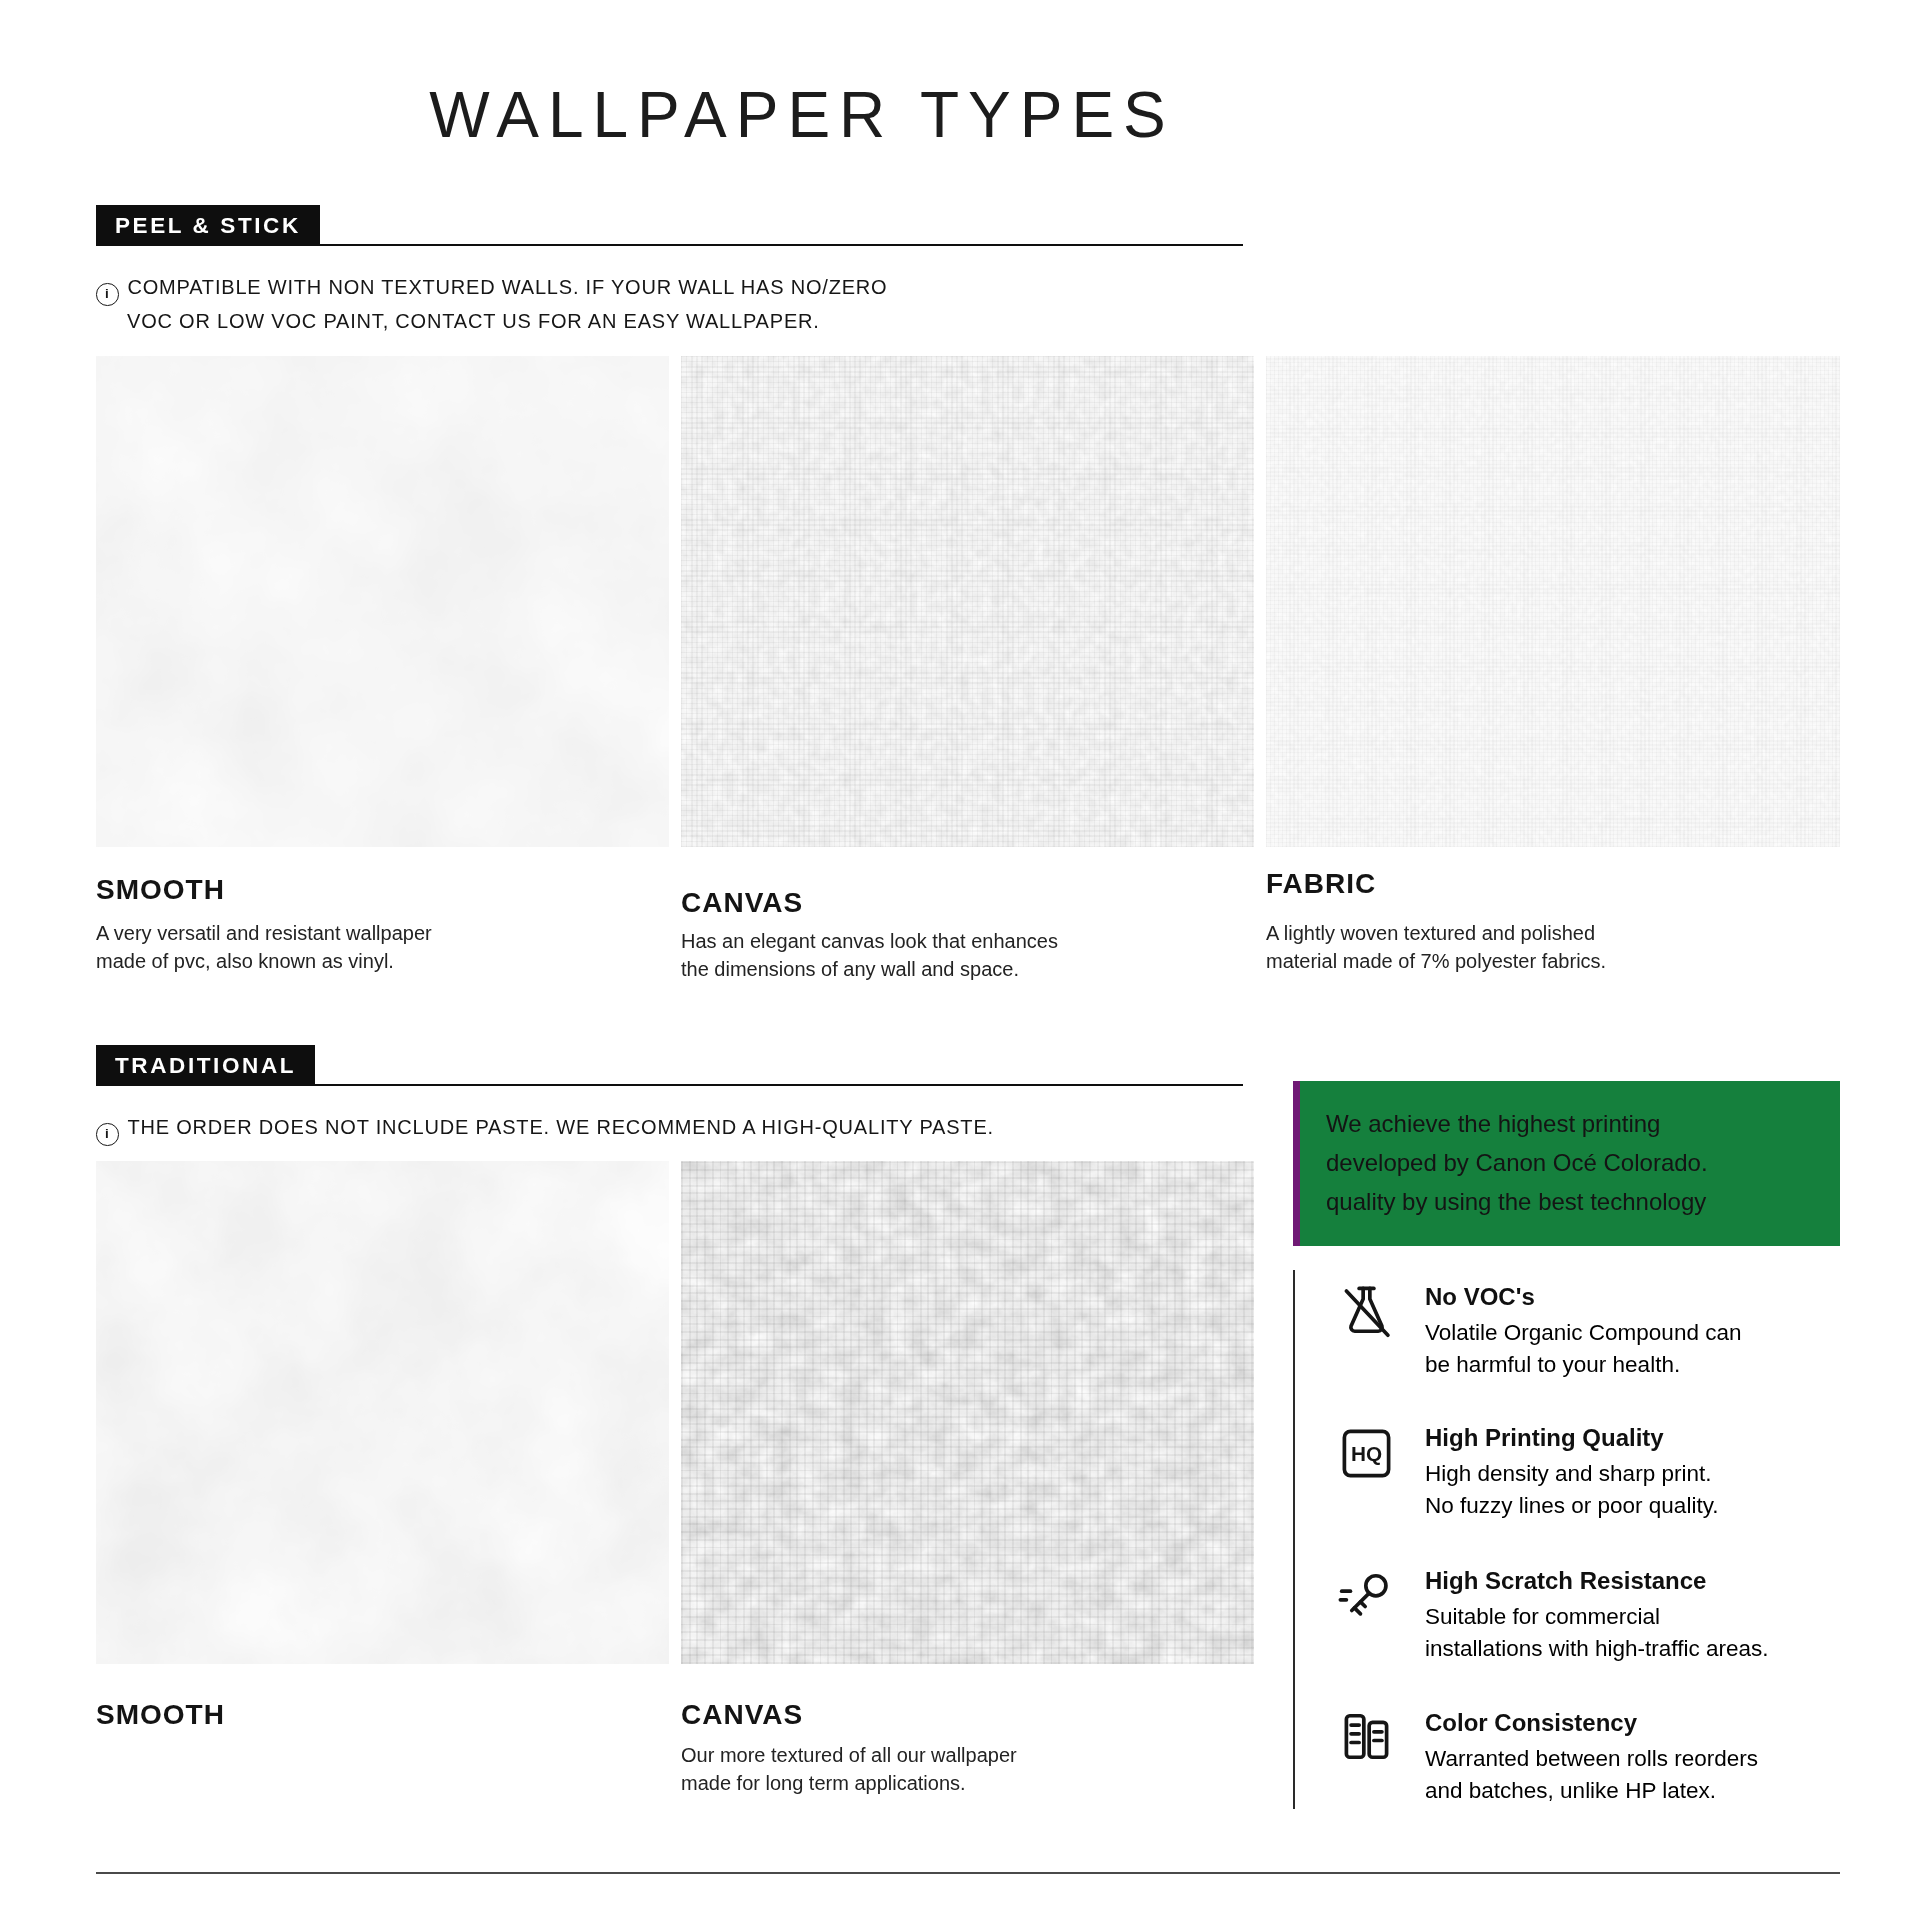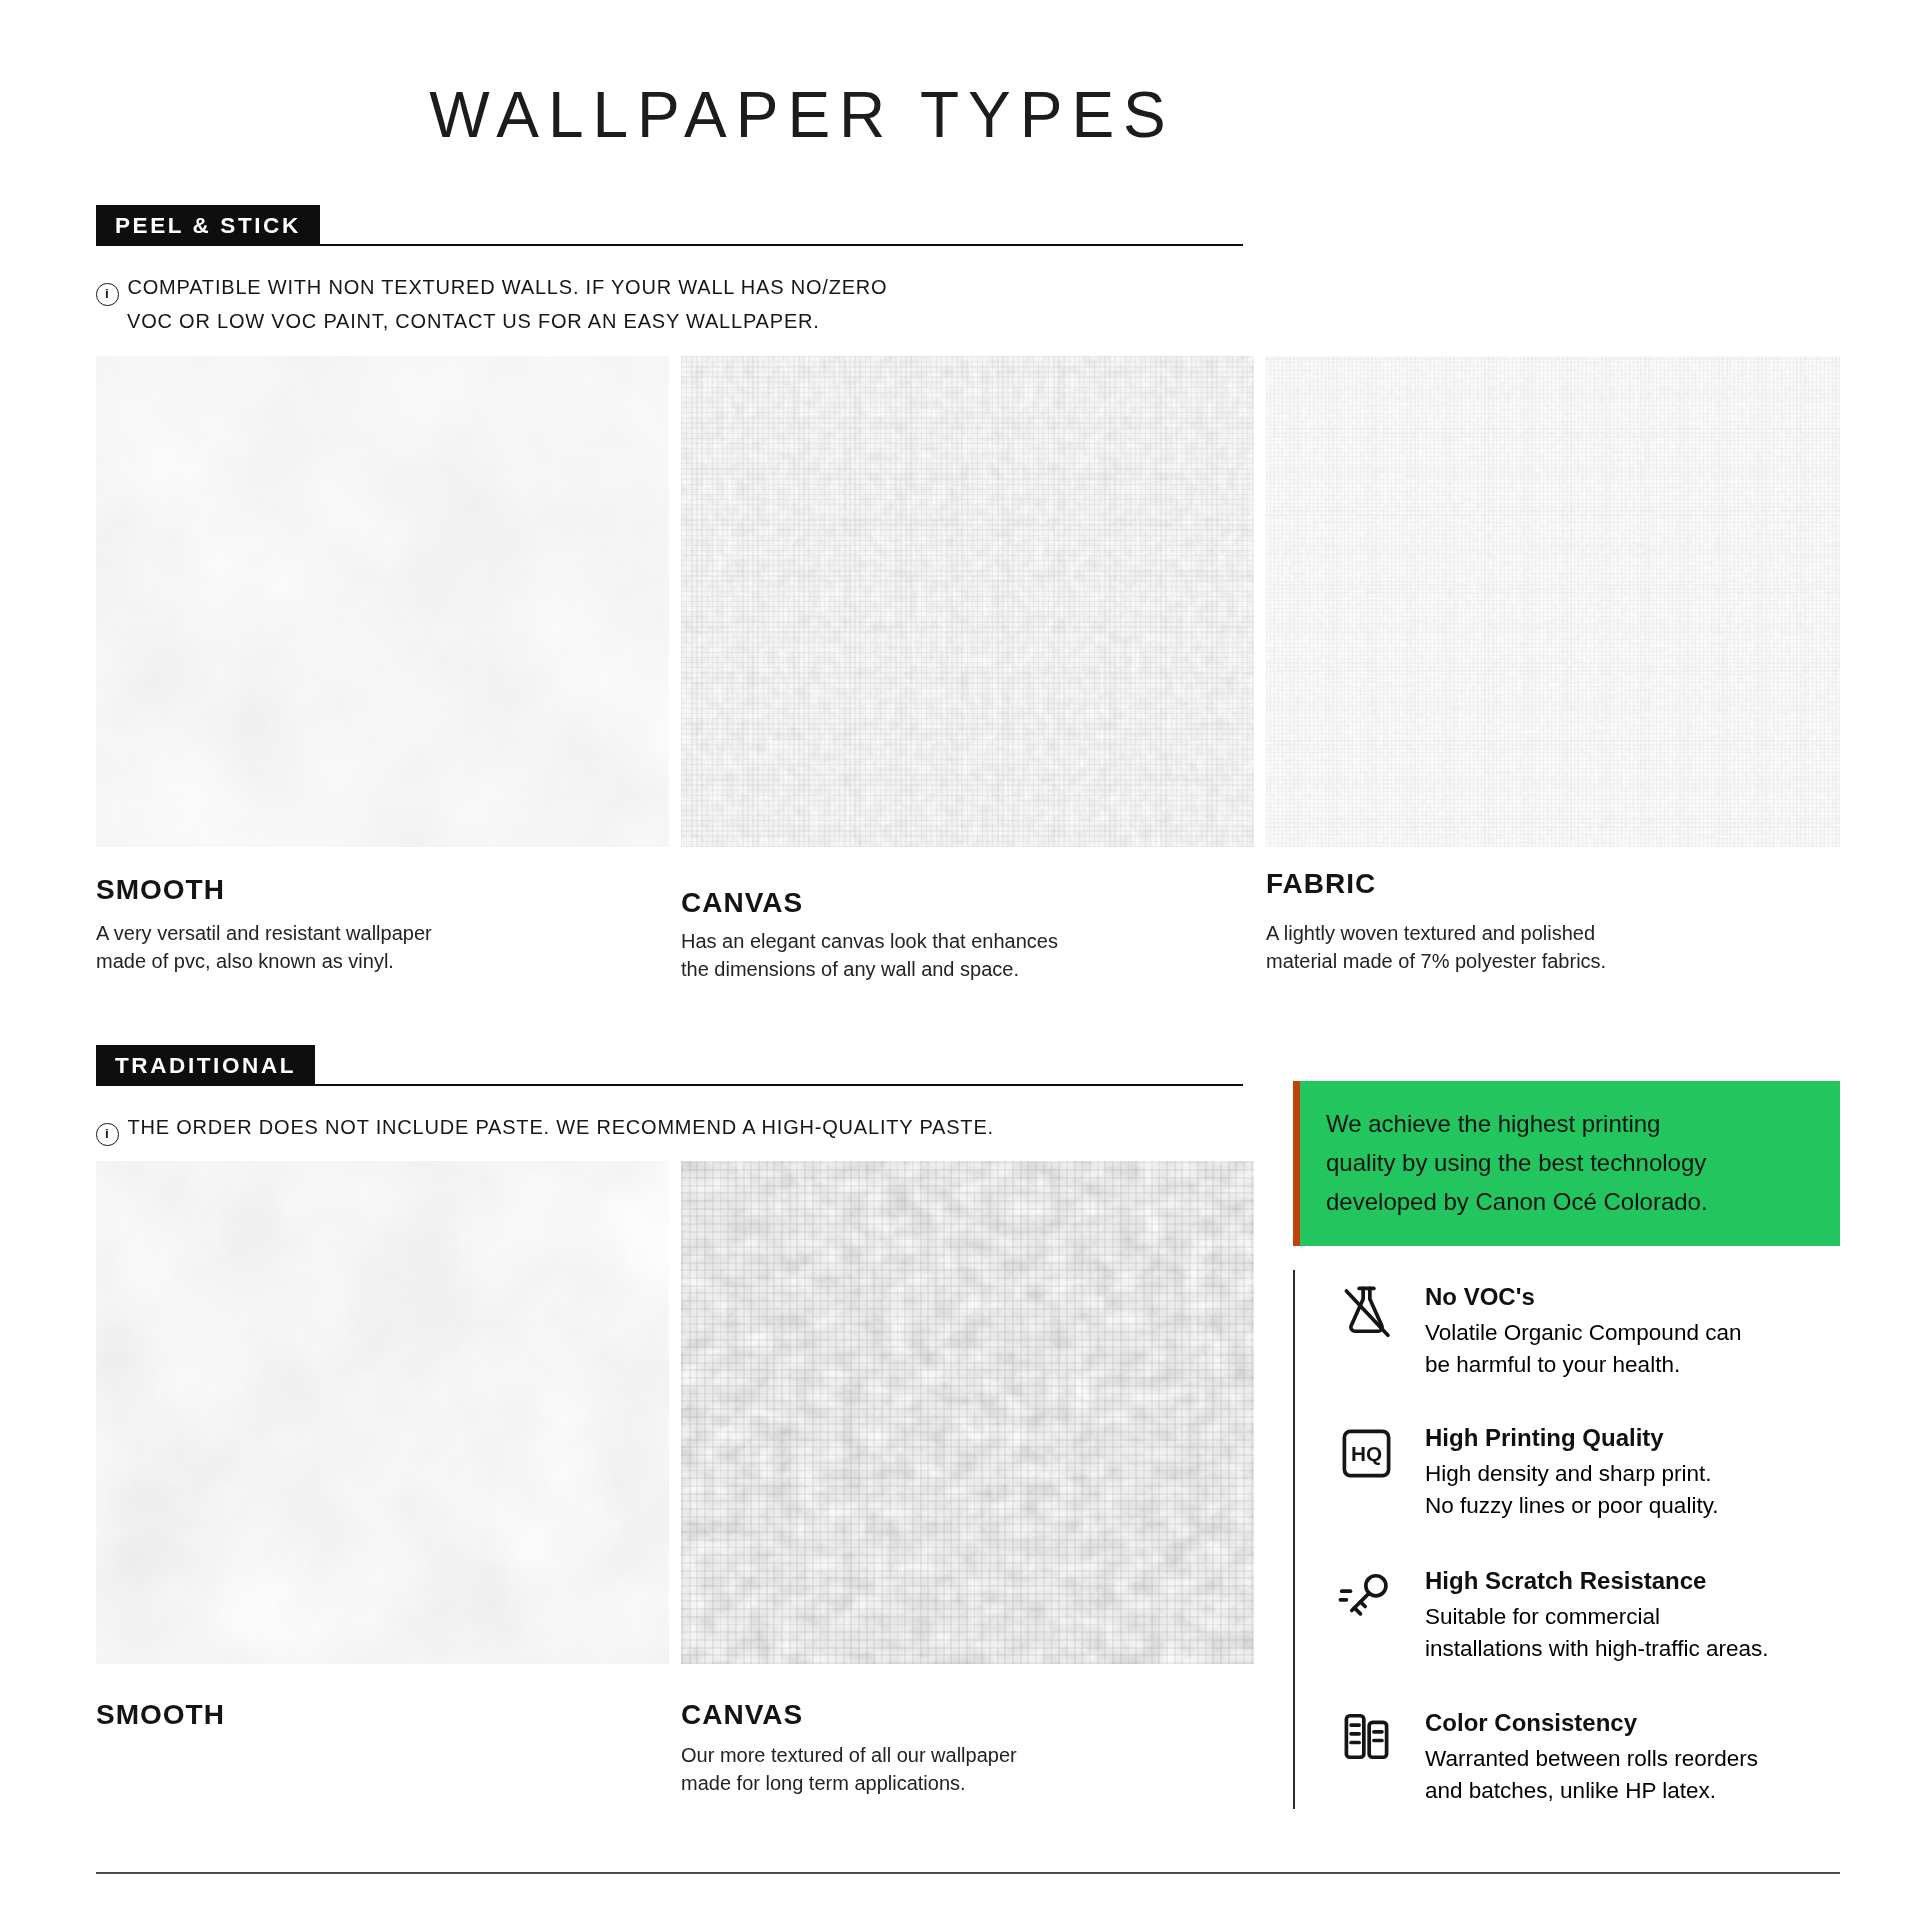--- a/index.html
+++ b/index.html
@@ -31,22 +31,22 @@
   .weave-fabric::after { background:
       repeating-linear-gradient(90deg, rgba(80,80,80,0.04) 0 1.3px, rgba(255,255,255,0) 1.3px 3.9px),
       repeating-linear-gradient(0deg, rgba(80,80,80,0.03) 0 1.3px, rgba(255,255,255,0) 1.3px 3.9px); }
   .weave-coarse::after { background:
       repeating-linear-gradient(0deg, rgba(60,60,60,0.07) 0 1.9px, rgba(255,255,255,0) 1.9px 7.7px),
       repeating-linear-gradient(90deg, rgba(60,60,60,0.07) 0 1.9px, rgba(255,255,255,0) 1.9px 7.7px); }
 
   .swatch-title { position:absolute; font-size:28px; font-weight:700; letter-spacing:1px; color:#141414; }
   .swatch-desc  { position:absolute; font-size:20px; color:#232323; line-height:1.42; }
 
-  .quality { position:absolute; left:1293px; top:1081px; width:547px; background:#22c55e;
-             border-left:7px solid #c2410c; padding:24.4px 26px; box-sizing:border-box;
+  .quality { position:absolute; left:1293px; top:1081px; width:547px; background:#15803d;
+             border-left:7px solid #701a75; padding:24.4px 26px; box-sizing:border-box;
              font-size:24px; line-height:1.62; color:#141414; }
 
   .vrule { position:absolute; left:1293px; top:1270px; width:1.9px; height:539px; background:#2a2a2a; }
 
   .feature { position:absolute; left:1333px; width:507px; min-height:90px;margin-top:8px; }
   .f-icon { position:absolute; left:0; top:-3.9px; width:67px; height:67px; }
   .f-icon svg { width:67px; height:67px; }
   .f-body { margin-left:92px; }
   .f-title { font-size:24px; font-weight:700; color:#101010; margin:0 0 6.4px 0; }
   .f-desc { font-size:22.5px; color:#000000; line-height:1.42; }
@@ -183,22 +183,22 @@
   <div class="swatch-title" style="left:96px; top:1699px;">SMOOTH</div>
   <div class="swatch-title" style="left:681px; top:1699px;">CANVAS</div>
 
   <div class="swatch-desc" style="left:681px; top:1741px; width:573px;">
     <div>Our more textured of all our wallpaper</div>
     <div>made for long term applications.</div>
   </div>
 
   <div class="quality">
     <div>We achieve the highest printing</div>
+    <div>developed by Canon Océ Colorado.</div>
     <div>quality by using the best technology</div>
-    <div>developed by Canon Océ Colorado.</div>
   </div>
 
   <div class="vrule"></div>
 
   <div class="feature" style="top:1275px;">
     <div class="f-icon">
       <svg viewBox="0 0 100 100" fill="none" stroke="#151515" stroke-width="5.5" stroke-linecap="round" stroke-linejoin="round">
         <path d="M39 14 h22"></path>
         <path d="M45 14 v16 L27 70 a6 6 0 0 0 5.5 8 h35 a6 6 0 0 0 5.5 -8 L55 30 V14"></path>
         <path d="M20 18 L82 84"></path>

